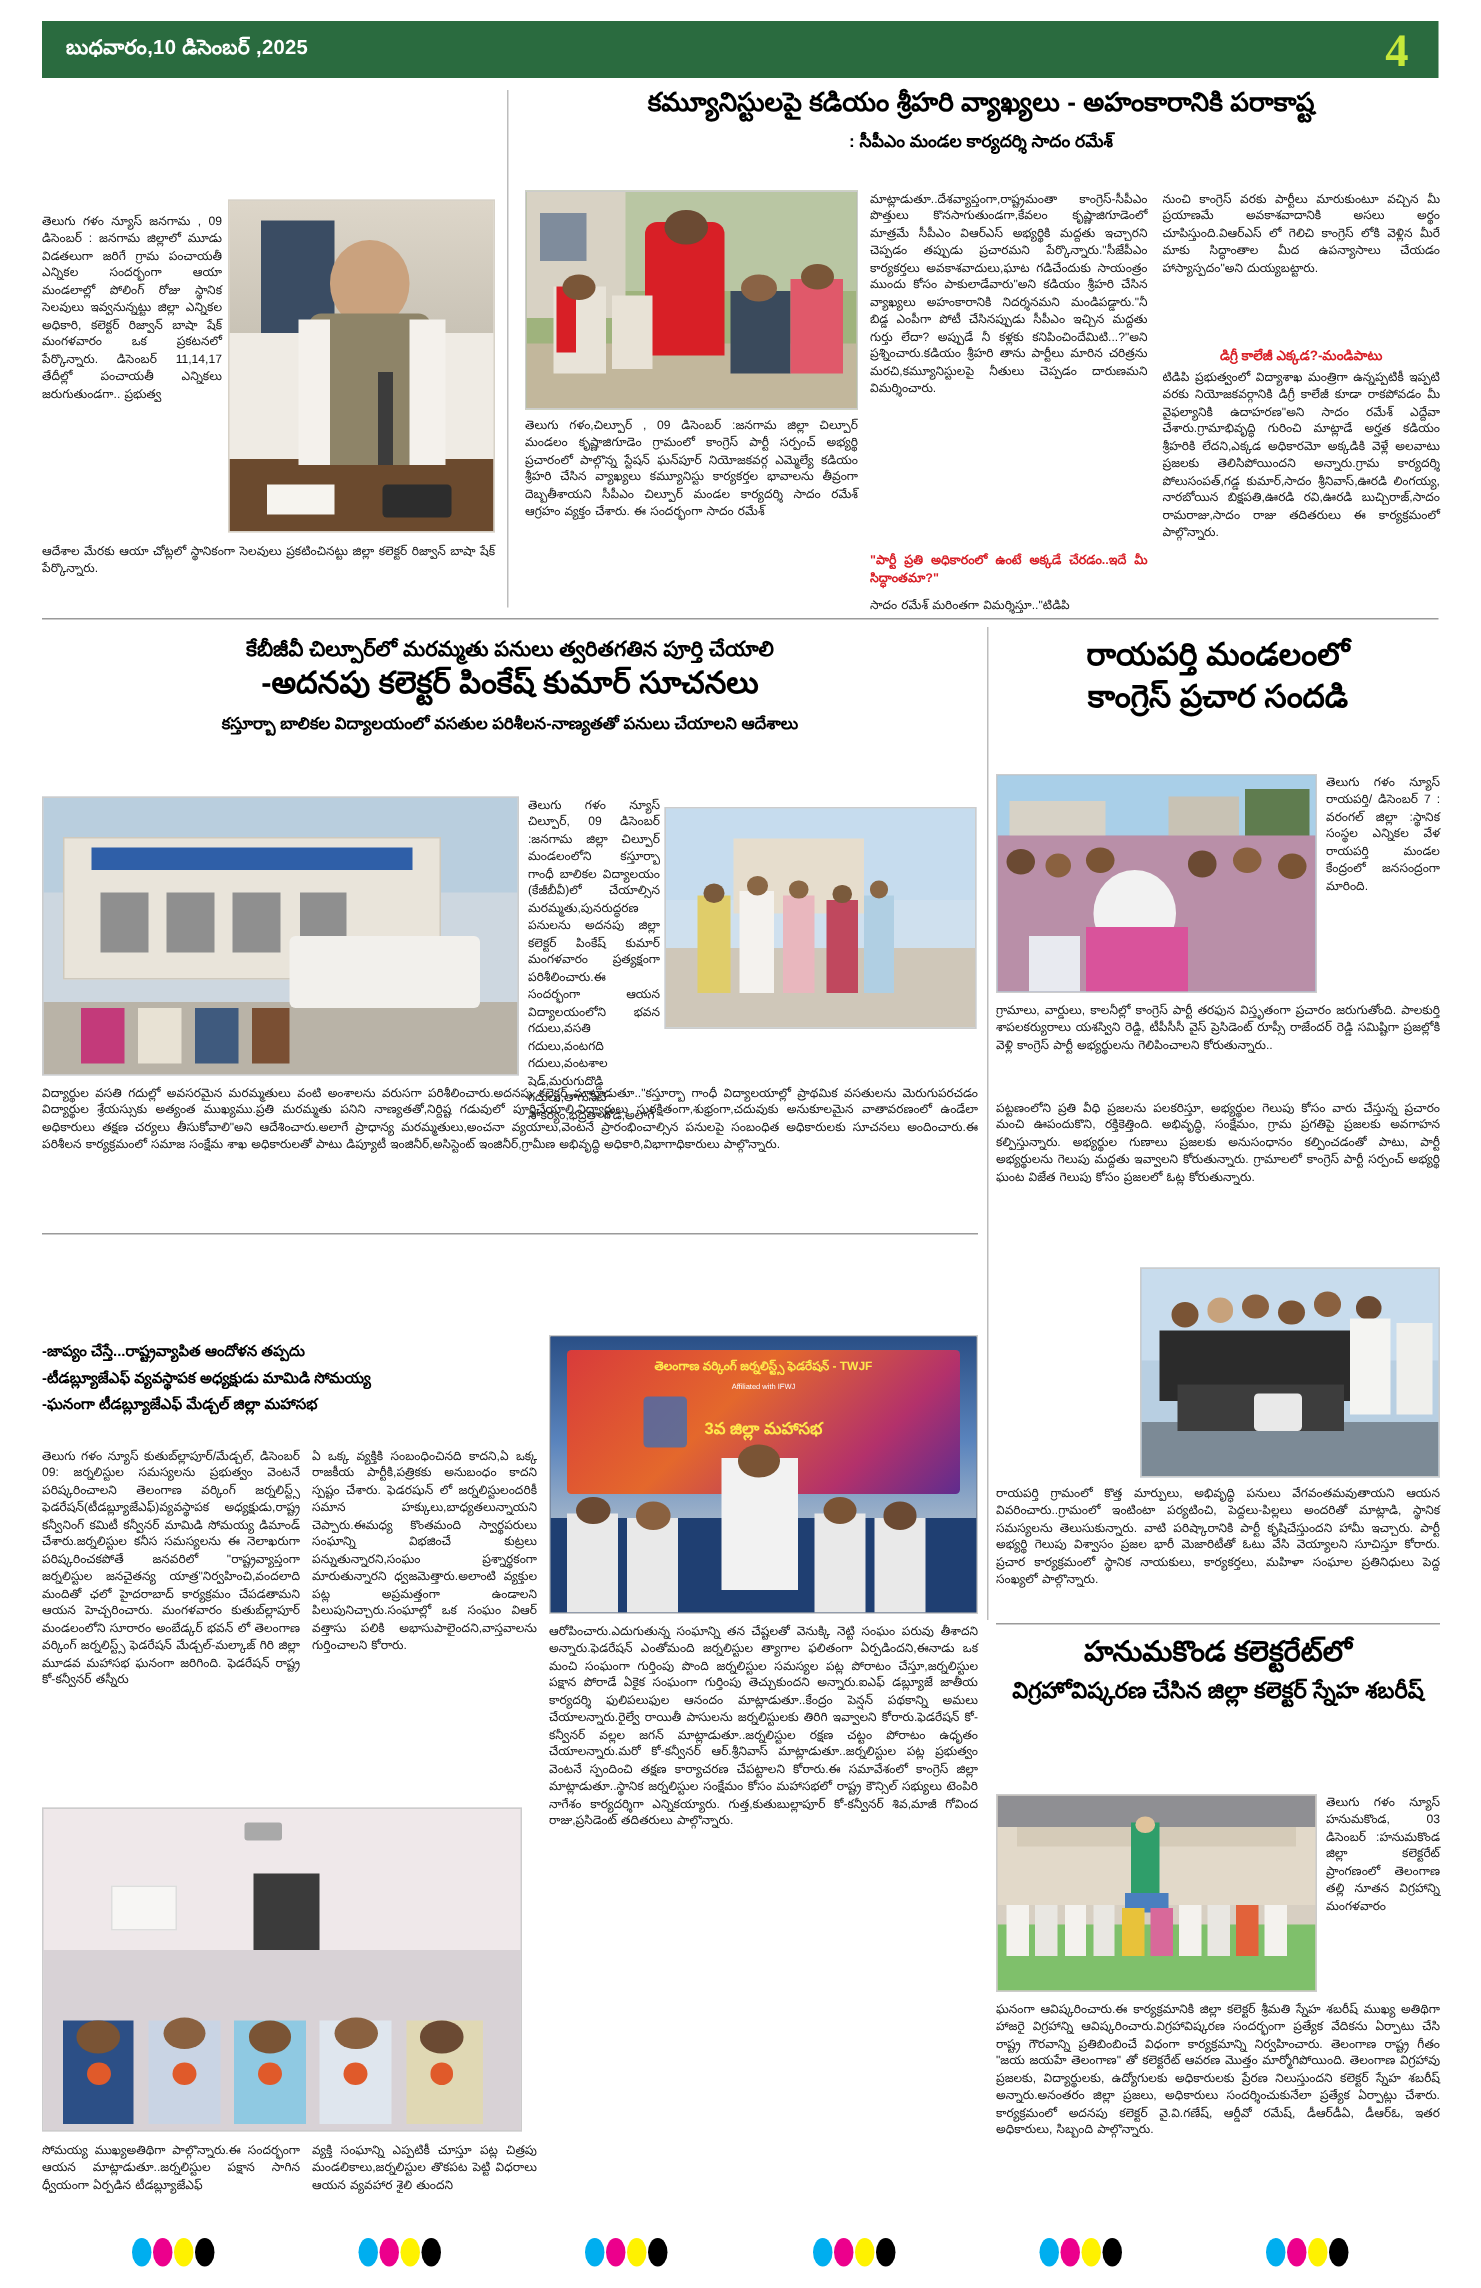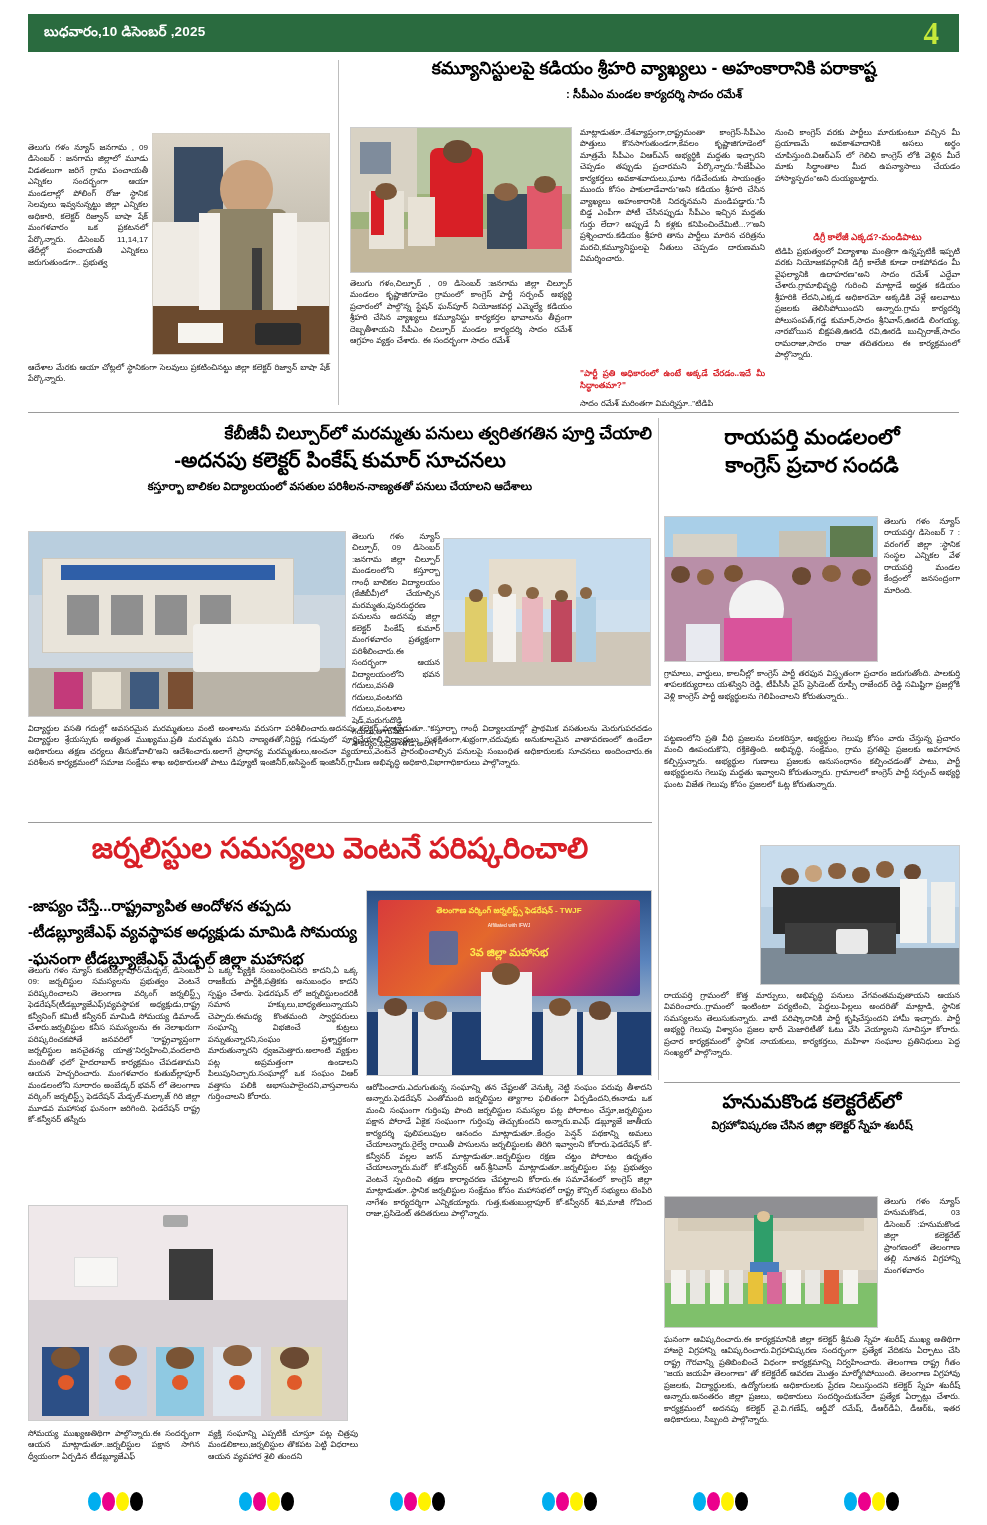--- a/index.html
+++ b/index.html
@@ -92,21 +92,21 @@
     text-align: justify;
     text-align-last: justify;
   }
   .red-sub {
     color: #d81f26;
     font-weight: bold;
     font-size: 9px;
     text-align: center;
   }
   .dash-list {
-    font-size: 15px;
+    font-size: 10px;
     font-weight: bold;
     line-height: 1.75;
     color: #000;
   }
 
   
   .photo { position: absolute; overflow: hidden; background: #cfd6dc; }
   .blob { position:absolute; border-radius:50%; }
   .rect { position:absolute; }
 
@@ -182,21 +182,21 @@
   <div class="red-quote" style="position:absolute;left:580px;top:368px;width:185px;">"పార్టీ ప్రతి అధికారంలో ఉంటే అక్కడే చేరడం..ఇదే మీ సిద్ధాంతమా?"</div>
   <div class="body-text" style="position:absolute;left:580px;top:398px;width:185px;">సాదం రమేశ్ మరింతగా విమర్శిస్తూ.."టిడిపి</div>
 
   <div class="body-text" style="position:absolute;left:775px;top:127px;width:185px;">నుంచి కాంగ్రెస్ వరకు పార్టీలు మారుకుంటూ వచ్చిన మీ ప్రయాణమే అవకాశవాదానికి అసలు అర్థం చూపిస్తుంది.విఆర్ఎస్ లో గెలిచి కాంగ్రెస్ లోకి వెళ్లిన మీరే మాకు సిద్ధాంతాల మీద ఉపన్యాసాలు చేయడం హాస్యాస్పదం"అని దుయ్యబట్టారు.</div>
   <div class="red-sub" style="position:absolute;left:775px;top:232px;width:185px;">డిగ్రీ కాలేజీ ఎక్కడ?-మండిపాటు</div>
   <div class="body-text" style="position:absolute;left:775px;top:246px;width:185px;">టిడిపి ప్రభుత్వంలో విద్యాశాఖ మంత్రిగా ఉన్నప్పటికీ ఇప్పటి వరకు నియోజకవర్గానికి డిగ్రీ కాలేజీ కూడా రాకపోవడం మీ వైఫల్యానికి ఉదాహరణ"అని సాదం రమేశ్ ఎద్దేవా చేశారు.గ్రామాభివృద్ధి గురించి మాట్లాడే అర్హత కడియం శ్రీహరికి లేదని,ఎక్కడ అధికారమో అక్కడికి వెళ్లే అలవాటు ప్రజలకు తెలిసిపోయిందని అన్నారు.గ్రామ కార్యదర్శి పోలుసంపత్,గడ్డ కుమార్,సాదం శ్రీనివాస్,ఊరడి లింగయ్య, నారబోయిన బిక్షపతి,ఊరడి రవి,ఊరడి బుచ్చిరాజ్,సాదం రామరాజు,సాదం రాజు తదితరులు ఈ కార్యక్రమంలో పాల్గొన్నారు.</div>
 
   <hr class="rule" style="position:absolute;left:28px;top:412px;width:931px;">
 
   <div style="position:absolute;left:28px;top:424px;width:624px;">
-    <div class="hl-main" style="font-size:17px;text-align:right;">కేబీజీవీ చిల్పూర్‌లో మరమ్మతు పనులు త్వరితగతిన పూర్తి చేయాలి</div>
+    <div class="hl-main" style="font-size:14px;">కేబీజీవీ చిల్పూర్‌లో మరమ్మతు పనులు త్వరితగతిన పూర్తి చేయాలి</div>
     <div class="hl-main" style="font-size:20.5px;margin-top:2px;">-అదనపు కలెక్టర్ పింకేష్ కుమార్ సూచనలు</div>
     <div class="sub-hl" style="margin-top:8px;font-size:11px;">కస్తూర్బా బాలికల విద్యాలయంలో వసతుల పరిశీలన-నాణ్యతతో పనులు చేయాలని ఆదేశాలు</div>
   </div>
 
   <div class="photo" style="left:28px;top:531px;width:318px;height:186px;background:#cdd7e0;border:1px solid #ccc;">
     <div class="rect" style="left:0;top:0;width:100%;height:34%;background:#b9cede;"></div>
     <div class="rect" style="left:4%;top:14%;width:80%;height:52%;background:#e9e4da;border:1px solid #cfc9bd;"></div>
     <div class="rect" style="left:10%;top:18%;width:68%;height:8%;background:#2f5fa8;"></div>
     <div class="rect" style="left:12%;top:34%;width:10%;height:22%;background:#8f8f8f;"></div>
     <div class="rect" style="left:26%;top:34%;width:10%;height:22%;background:#8f8f8f;"></div>
@@ -271,23 +271,20 @@
     <div class="blob" style="left:72%;top:13%;width:9%;height:12%;background:#6b4a33;"></div>
     <div class="rect" style="left:70%;top:24%;width:14%;height:46%;background:#f4f4f2;"></div>
     <div class="rect" style="left:86%;top:26%;width:12%;height:44%;background:#efefec;"></div>
     <div class="rect" style="left:38%;top:60%;width:16%;height:18%;background:#e9e9e9;border-radius:3px;"></div>
   </div>
 
   <div class="body-text" style="position:absolute;left:664px;top:990px;width:296px;">రాయపర్తి గ్రామంలో కొత్త మార్పులు, అభివృద్ధి పనులు వేగవంతమవుతాయని ఆయన వివరించారు..గ్రామంలో ఇంటింటా పర్యటించి, పెద్దలు-పిల్లలు అందరితో మాట్లాడి, స్థానిక సమస్యలను తెలుసుకున్నారు. వాటి పరిష్కారానికి పార్టీ కృషిచేస్తుందని హామీ ఇచ్చారు. పార్టీ అభ్యర్థి గెలుపు విశ్వాసం ప్రజల భారీ మెజారిటీతో ఓటు వేసి వెయ్యాలని సూచిస్తూ కోరారు. ప్రచార కార్యక్రమంలో స్థానిక నాయకులు, కార్యకర్తలు, మహిళా సంఘాల ప్రతినిధులు పెద్ద సంఖ్యలో పాల్గొన్నారు.</div>
 
   <hr class="rule" style="position:absolute;left:28px;top:822px;width:624px;">
 
-  <div style="position:absolute;left:28px;top:832px;width:624px;">
-    <div class="hl-red" style="font-size:29px;">జర్నలిస్టుల సమస్యలు వెంటనే పరిష్కరించాలి</div>
-  </div>
 
   <div class="dash-list" style="position:absolute;left:28px;top:893px;width:330px;">
     <div>-జాప్యం చేస్తే...రాష్ట్రవ్యాపిత ఆందోళన తప్పదు</div>
     <div>-టీడబ్ల్యూజేఎఫ్ వ్యవస్థాపక అధ్యక్షుడు మామిడి సోమయ్య</div>
     <div>-ఘనంగా టీడబ్ల్యూజేఎఫ్ మేడ్చల్ జిల్లా మహాసభ</div>
   </div>
 
   <div class="photo" style="left:366px;top:890px;width:286px;height:186px;background:#16325e;border:1px solid #ccc;">
     <div class="rect" style="left:0;top:0;width:100%;height:100%;background:linear-gradient(180deg,#2a4f86 0%,#5a84bd 38%,#f0ead8 100%);"></div>
     <div class="rect" style="left:4%;top:5%;width:92%;height:52%;background:linear-gradient(135deg,#d83b3b,#e4682c 40%,#b3316b 75%,#5f2c8e);border-radius:3px;"></div>
@@ -335,21 +332,21 @@
     <div class="blob" style="left:81%;bottom:14%;width:5%;height:7%;background:#e05a2a;"></div>
   </div>
 
   <div class="body-text" style="position:absolute;left:28px;top:1428px;width:172px;">సోమయ్య ముఖ్యఅతిథిగా పాల్గొన్నారు.ఈ సందర్భంగా ఆయన మాట్లాడుతూ..జర్నలిస్టుల పక్షాన సాగిన ధ్వీయంగా ఏర్పడిన టీడబ్ల్యూజేఎఫ్</div>
   <div class="body-text" style="position:absolute;left:208px;top:1428px;width:150px;">వ్యక్తి సంఘాన్ని ఎప్పటికీ చూస్తూ పట్ల చిత్రపు మండలికాలు,జర్నలిస్టుల తొకపట పెట్టి విధరాలు ఆయన వ్యవహార శైలి తుందని</div>
 
   <hr class="rule" style="position:absolute;left:664px;top:1082px;width:296px;">
 
   <div style="position:absolute;left:664px;top:1090px;width:296px;">
     <div class="hl-main" style="font-size:19px;">హనుమకొండ కలెక్టరేట్‌లో</div>
-    <div class="sub-hl" style="margin-top:6px;font-size:11px;">విగ్రహోవిష్కరణ చేసిన జిల్లా కలెక్టర్ స్నేహ శబరీష్</div>
+    <div class="sub-hl" style="margin-top:6px;font-size:15px;">విగ్రహోవిష్కరణ చేసిన జిల్లా కలెక్టర్ స్నేహ శబరీష్</div>
   </div>
 
   <div class="photo" style="left:664px;top:1196px;width:214px;height:132px;background:#d7cfc2;border:1px solid #ccc;">
     <div class="rect" style="left:0;top:0;width:100%;height:56%;background:#e2d9c9;"></div>
     <div class="rect" style="left:0;top:0;width:100%;height:16%;background:#8f8f93;"></div>
     <div class="rect" style="left:6%;top:16%;width:88%;height:10%;background:#d5cbb8;"></div>
     <div class="rect" style="left:42%;top:14%;width:9%;height:36%;background:#2f9e6a;"></div>
     <div class="blob" style="left:43.5%;top:11%;width:6%;height:8%;background:#e0c39a;"></div>
     <div class="rect" style="left:40%;top:50%;width:14%;height:10%;background:#4a7fbf;"></div>
     <div class="rect" style="left:0;bottom:0;width:100%;height:34%;background:#7fc06b;"></div>

